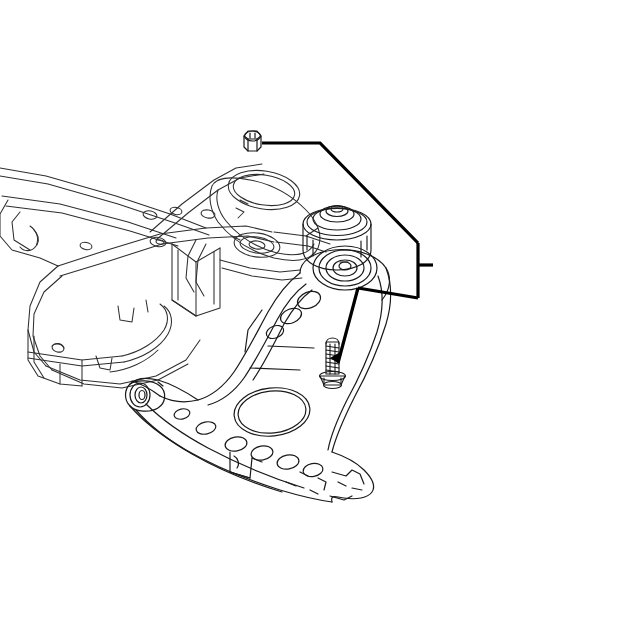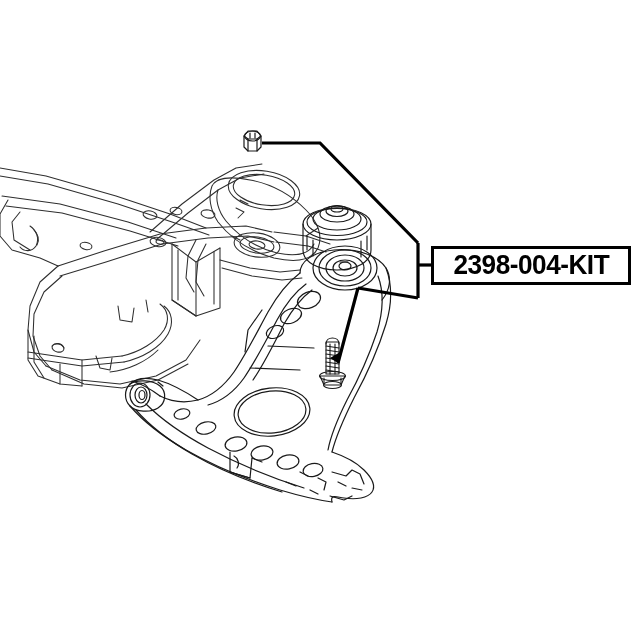--- a/index.html
+++ b/index.html
@@ -288,17 +288,14 @@
     <g fill="none" stroke="#000000" stroke-width="3.2" stroke-linecap="butt">
       <path d="M418 265 L433 265"></path>
     </g>
 
     <g fill="#000000" stroke="none">
       <path d="M338 363 L330 358 L342 351 Z"></path>
     </g>
 
   </svg>
 
-  <div class="part-label-box">
-    <span class="part-label-text">2398-004-KIT</span>
-  </div>
 
 </div>
 
 </body></html>

